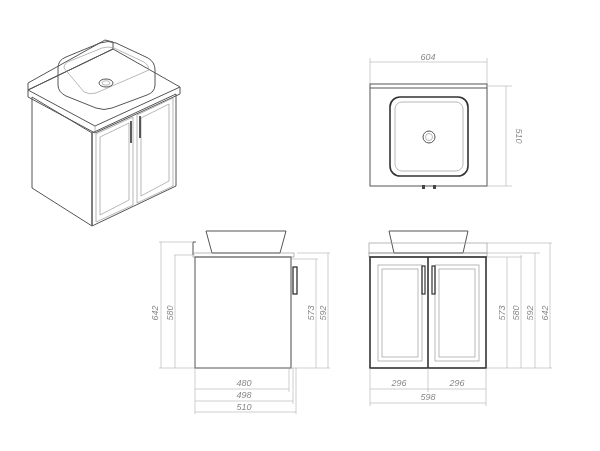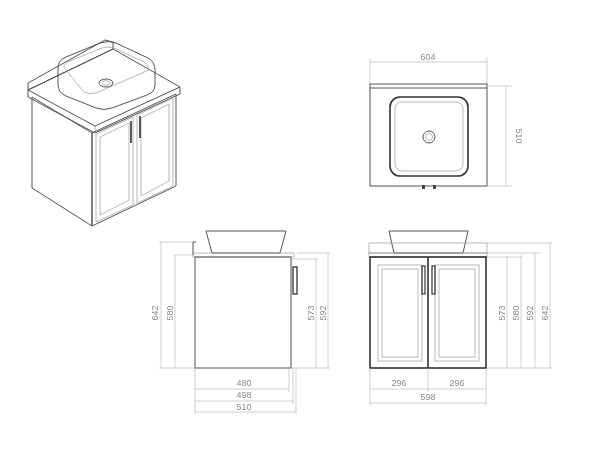--- a/index.html
+++ b/index.html
@@ -1,16 +1,16 @@
 <!DOCTYPE html>
 <html><head>
 <meta charset="utf-8">
 <style>
   html, body { margin: 0; padding: 0; background: #ffffff; }
-  #canvas { position: relative; width: 600px; height: 451px; overflow: hidden; background: #fff; }
+  #canvas { position: relative; width: 600px; height: 451px; overflow: hidden; background: #fff; font-style: italic; }
   svg { position: absolute; left: 0; top: 0; }
   .dimtext { font-family: "Liberation Sans", sans-serif; font-size: 9px; fill: #8a8a8a; }
   .line { stroke: #555; fill: none; stroke-width: 1; }
   .thin { stroke: #9a9a9a; fill: none; stroke-width: 0.7; }
   .dim { stroke: #b0b0b0; fill: none; stroke-width: 0.6; }
   .dark { stroke: #333; fill: none; stroke-width: 1.6; }
 </style>
 </head>
 <body>
 

